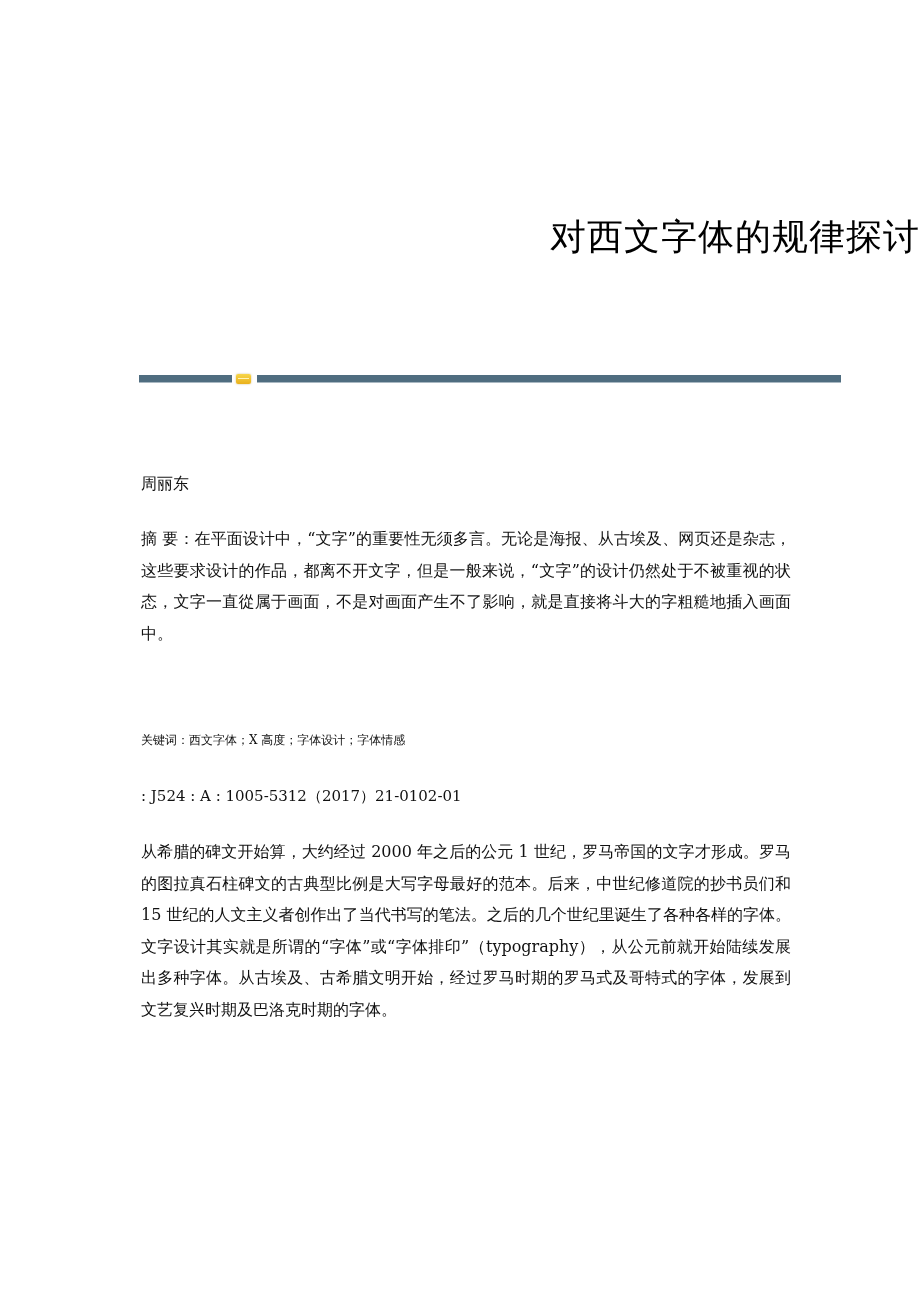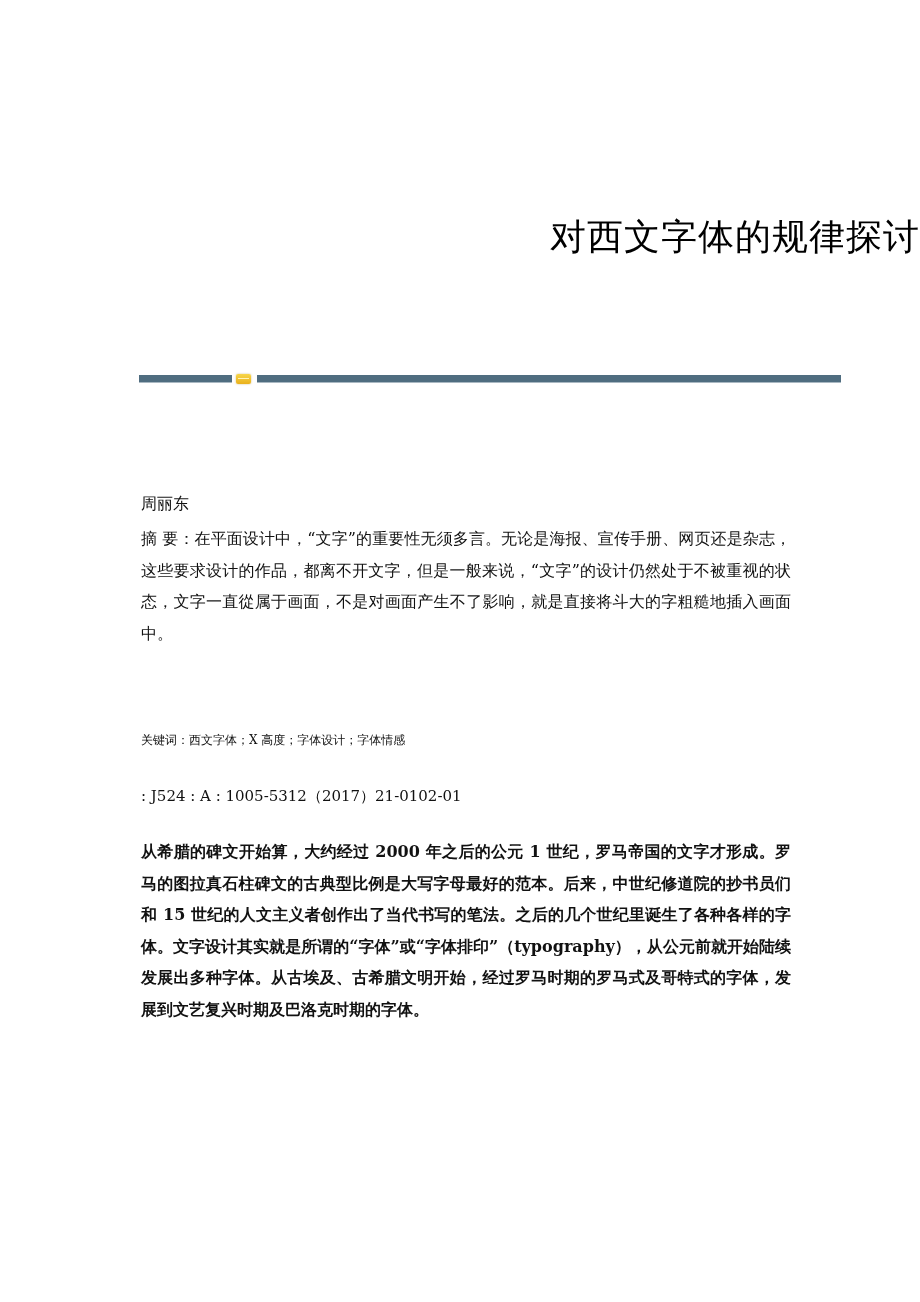--- a/index.html
+++ b/index.html
@@ -74,21 +74,20 @@
       background: #4f6d80;
       border-bottom: 1px solid #a9b8c2;
       box-sizing: border-box;
     }
     .author {
       position: absolute;
       left: 141px;
       top: 469px;
       font-size: 16px;
       line-height: 30px;
-      margin-top: 20px;
     }
     .abstract {
       position: absolute;
       left: 141px;
       top: 523px;
       width: 650px;
       font-size: 16px;
       line-height: 31.5px;
       text-align: justify;
     }
@@ -107,38 +106,37 @@
       line-height: 30px;
     }
     .body-text {
       position: absolute;
       left: 141px;
       top: 836px;
       width: 650px;
       font-size: 16px;
       line-height: 31.6px;
       text-align: justify;
-      font-weight: bold;
     }
   </style>
 </head>
 <body>
 
 <h1 class="title">对西文字体的规律探讨</h1>
 
 <div class="divider">
   <div class="bar-left"></div>
   <div class="badge"></div>
   <div class="bar-right"></div>
 </div>
 
 <div class="author">周丽东</div>
 
 <div class="abstract">
-  <span>摘 要：</span><span>在平面设计中，“文字”的重要性无须多言。无论是海报、宣传手册、网页还是杂志，这些要求设计的作品，都离不开文字，但是一般来说，“文字”的设计仍然处于不被重视的状态，文字一直從属于画面，不是对画面产生不了影响，就是直接将斗大的字粗糙地插入画面中。</span>
+  <span>摘 要：</span><span>在平面设计中，“文字”的重要性无须多言。无论是海报、从古埃及、网页还是杂志，这些要求设计的作品，都离不开文字，但是一般来说，“文字”的设计仍然处于不被重视的状态，文字一直從属于画面，不是对画面产生不了影响，就是直接将斗大的字粗糙地插入画面中。</span>
 </div>
 
 <div class="keywords">
   <span>关键词：</span><span>西文字体；X 高度；字体设计；字体情感</span>
 </div>
 
 <div class="classification">: J524 : A : 1005-5312（2017）21-0102-01</div>
 
 <div class="body-text">从希腊的碑文开始算，大约经过 2000 年之后的公元 1 世纪，罗马帝国的文字才形成。罗马的图拉真石柱碑文的古典型比例是大写字母最好的范本。后来，中世纪修道院的抄书员们和 15 世纪的人文主义者创作出了当代书写的笔法。之后的几个世纪里诞生了各种各样的字体。文字设计其实就是所谓的“字体”或“字体排印”（typography），从公元前就开始陆续发展出多种字体。从古埃及、古希腊文明开始，经过罗马时期的罗马式及哥特式的字体，发展到文艺复兴时期及巴洛克时期的字体。</div>
 

